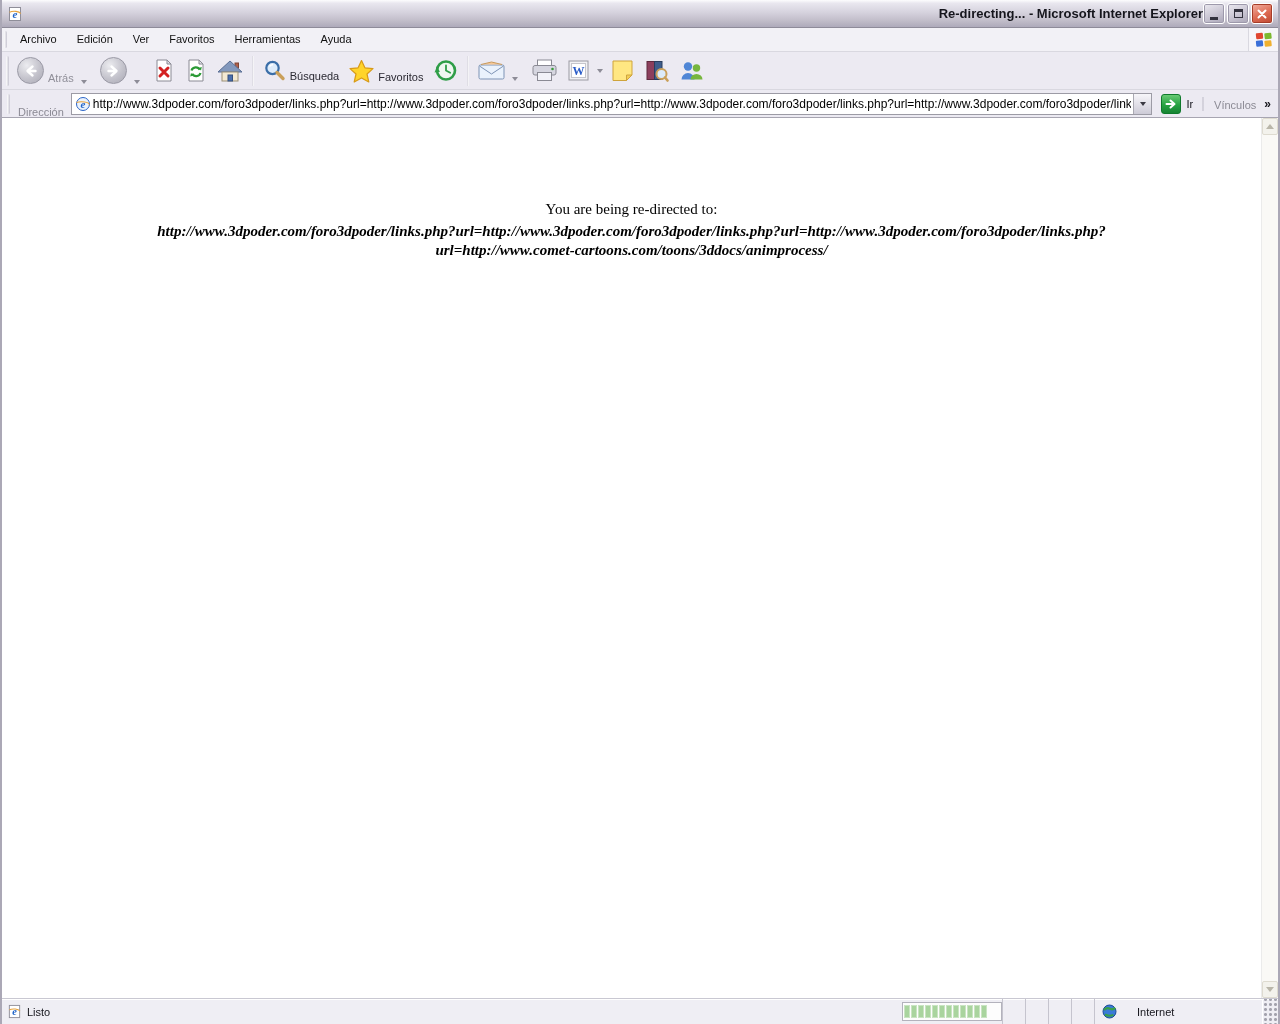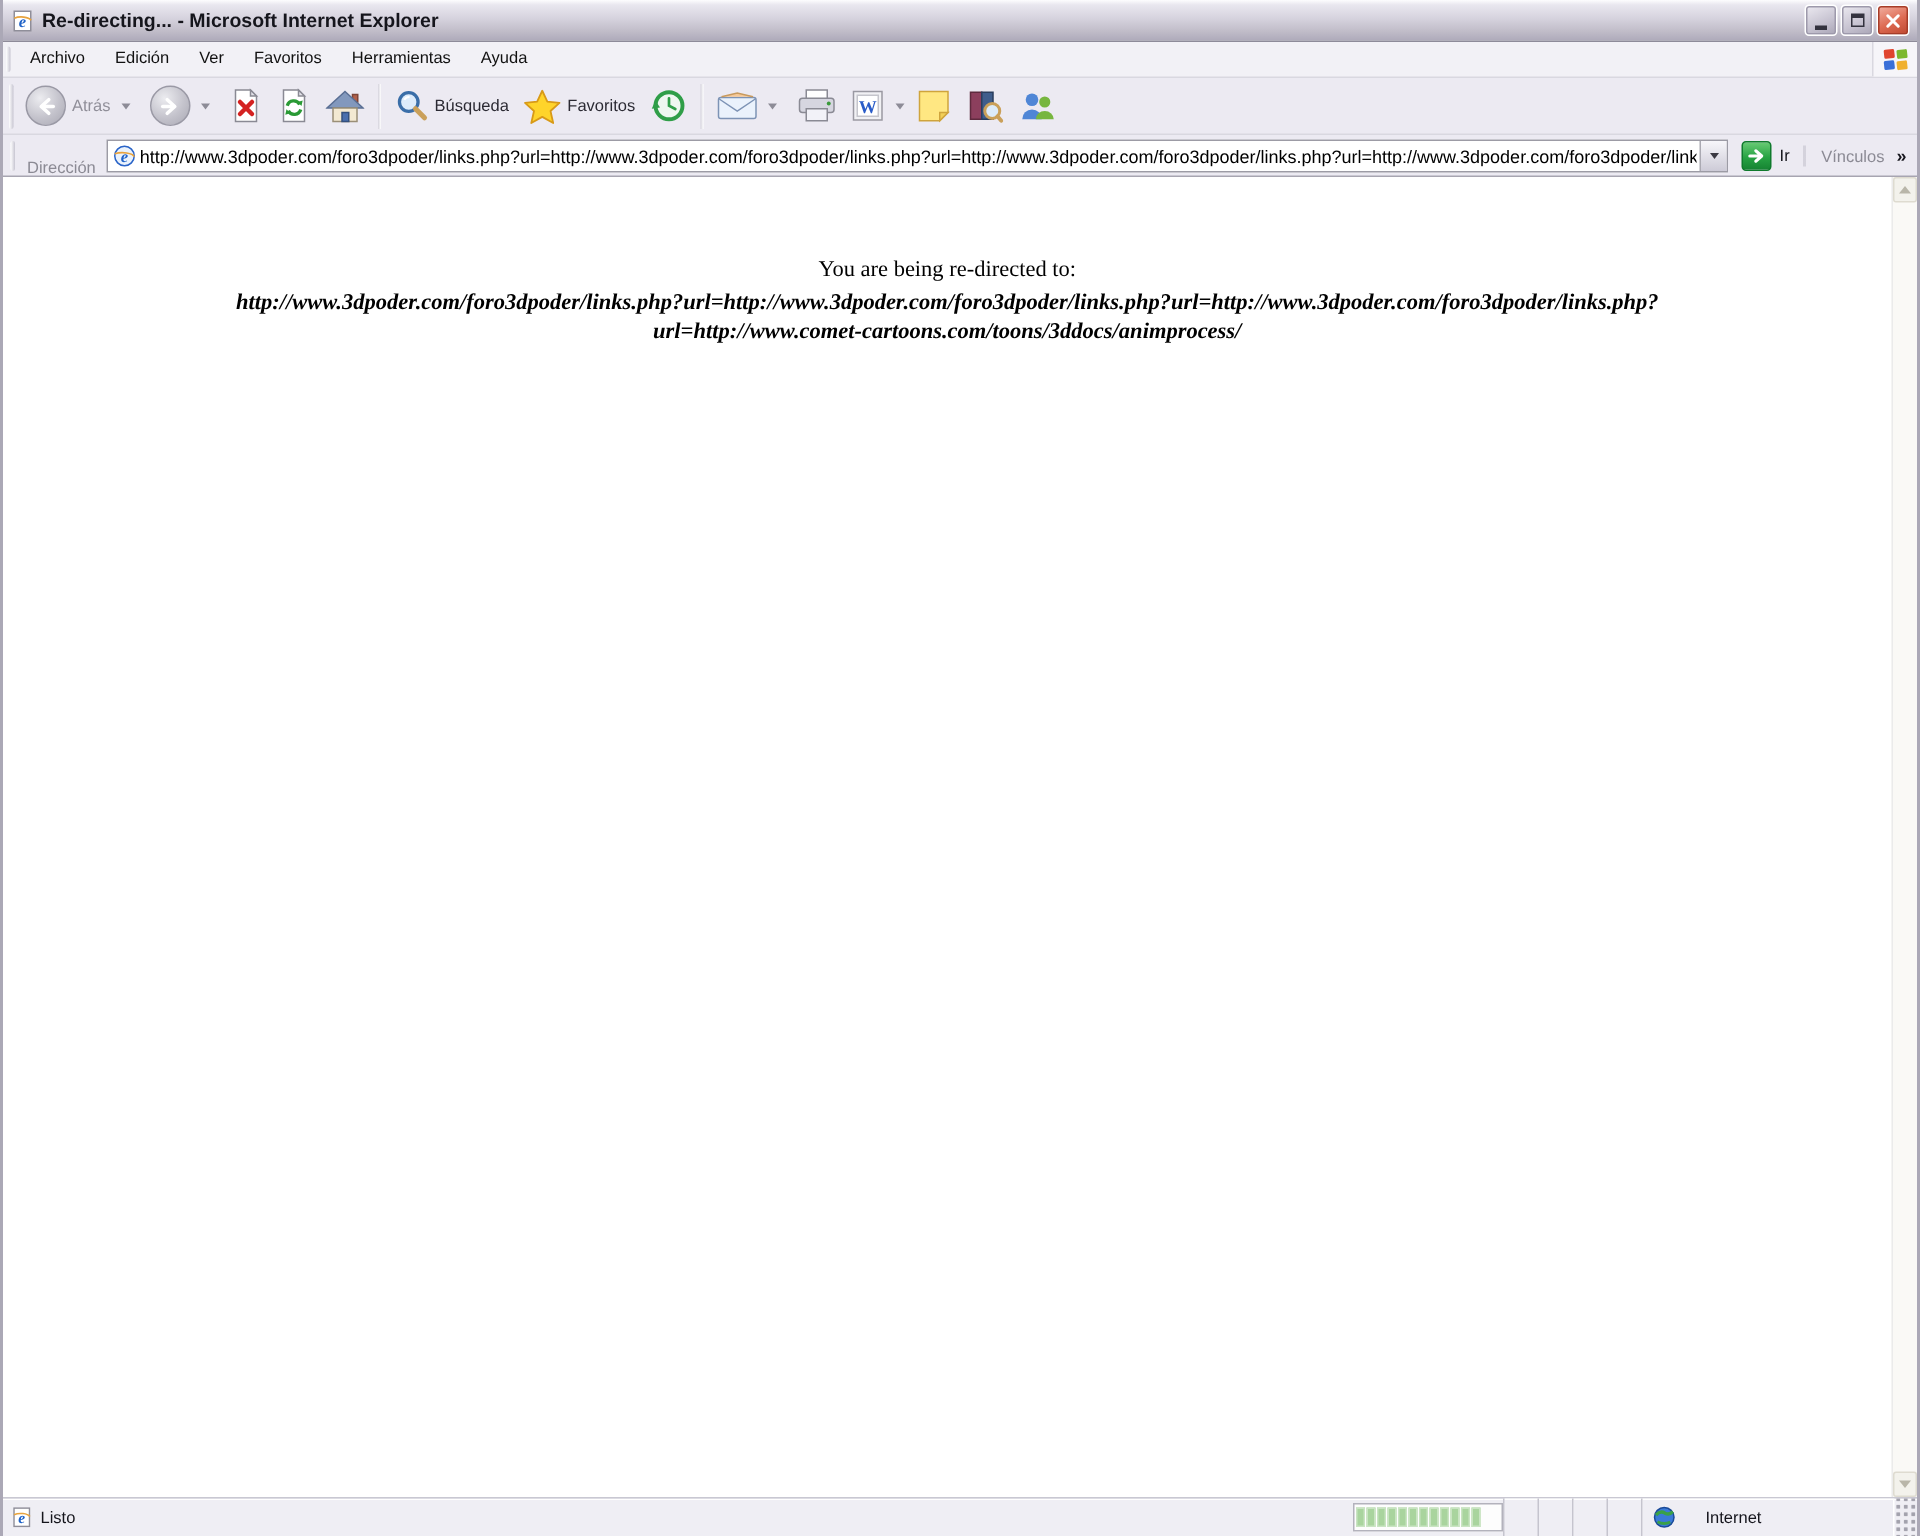--- a/index.html
+++ b/index.html
@@ -6,21 +6,21 @@
   html,body { width:1280px; height:1024px; overflow:hidden; }
   body { font-family:"Liberation Sans",sans-serif; background:#fff; }
   .window { width:1280px; height:1024px; display:flex; flex-direction:column;
             border-left:2px solid #aba8b6; border-right:2px solid #aba8b6; }
 
   
   .titlebar { height:28px; flex:0 0 28px; display:flex; align-items:center; padding:0 5px;
     background:linear-gradient(180deg,#fdfdfe 0%,#e9e7ef 12%,#d6d3de 45%,#c2beca 75%,#aeaaba 100%);
     border-bottom:1px solid #8e8b99; }
   .title-text { font-size:13px; font-weight:bold; color:#15151c; margin-left:5px; flex:1;
-    white-space:nowrap; overflow:hidden; }
+    white-space:nowrap; overflow:hidden;text-align:right; }
   .winbtns { display:flex; gap:2px; }
   .winbtn { width:22px; height:21px; border-radius:3px; border:1px solid #fff;
     display:flex; align-items:center; justify-content:center; }
   .winbtn.silver { background:linear-gradient(155deg,#eceaf1 0%,#c6c2d0 60%,#a9a5b6 100%);
     box-shadow:inset 0 0 0 1px #9d99ab; }
   .winbtn.red { background:linear-gradient(155deg,#f3b2a4 0%,#dd6a52 55%,#bd4730 100%);
     box-shadow:inset 0 0 0 1px #a63c28; }
   .glyph-min { width:8px; height:3px; background:#33323e; margin-top:10px; }
   .glyph-max { width:9px; height:9px; border:1px solid #33323e; border-top:3px solid #33323e; }
 
@@ -31,21 +31,21 @@
     background:linear-gradient(90deg,#ffffff,#c7c5d1); }
   .menu-items { display:flex; align-items:center; }
   .menu-item { font-size:11px; color:#111; padding:0 10px; line-height:23px; }
   .menubar-spacer { flex:1; }
   .throbber-pane { width:30px; border-left:1px solid #d9d8e0; display:flex;
     align-items:center; justify-content:center; background:#f6f5f9; }
 
   
   .toolbar { height:38px; flex:0 0 38px; background:#eceaf2; display:flex; align-items:center;
     border-bottom:1px solid #d9d8e0; padding:0 2px; }
-  .tbtn { display:flex; align-items:center; gap:4px; padding:2px 5px; border-radius:3px;
+  .tbtn { display:flex; align-items:flex-end; gap:4px; padding:2px 5px; border-radius:3px;
     font-size:11px; color:#2b2a33; }
   .tbtn.disabled { color:#908f99; }
   .navcircle { width:27px; height:27px; border-radius:50%;
     background:radial-gradient(circle at 35% 30%, #ececf0 0%, #c4c3cc 55%, #a9a8b3 100%);
     border:1px solid #9a99a5; display:flex; align-items:center; justify-content:center; }
   .dd-arrow { width:0; height:0; border-left:3px solid transparent; border-right:3px solid transparent;
     border-top:4px solid #8d8c97; margin:0 3px; }
   .tsep { width:2px; height:30px; margin:0 4px;
     background:linear-gradient(90deg,#d4d2dc,#ffffff); }
 
@@ -64,21 +64,21 @@
   .go-square { width:20px; height:20px; border-radius:3px; border:1px solid #0f7a2c;
     background:linear-gradient(180deg,#67ca74 0%,#27a343 55%,#168433 100%);
     display:flex; align-items:center; justify-content:center; }
   .links-pane { display:flex; align-items:flex-end; border-left:2px solid; border-image:linear-gradient(90deg,#d4d2dc,#fff) 1;
     padding:0 4px 0 10px; gap:8px; }
   .links-label { font-size:11px; color:#8b8a94; }
   .links-chevron { font-size:12px; font-weight:bold; color:#15151c; }
 
   
   .content { flex:1; background:#fff; display:flex; overflow:hidden; }
-  .page { flex:1; padding-top:54px; text-align:center; font-family:"Liberation Serif","DejaVu Serif",serif; }
+  .page { flex:1; padding-top:54px; text-align:center; font-family:"Liberation Serif","DejaVu Serif",serif;margin-top:29px; }
   .redirect-heading { font-size:15px; color:#000; margin-bottom:4px; }
   .url-line { font-size:15px; font-weight:bold; font-style:italic; color:#000;
     line-height:19px; white-space:nowrap; }
   .scrollbar { flex:0 0 17px; background:#faf9f6; border-left:1px solid #ebebeb;
     display:flex; flex-direction:column; justify-content:space-between; }
   .scroll-btn { height:17px; background:#f3f2ec; border:1px solid #dedbd0; border-radius:2px;
     display:flex; align-items:center; justify-content:center; }
   .tri-up { width:0; height:0; border-left:4px solid transparent; border-right:4px solid transparent;
     border-bottom:5px solid #b9b6a9; }
   .tri-down { width:0; height:0; border-left:4px solid transparent; border-right:4px solid transparent;

